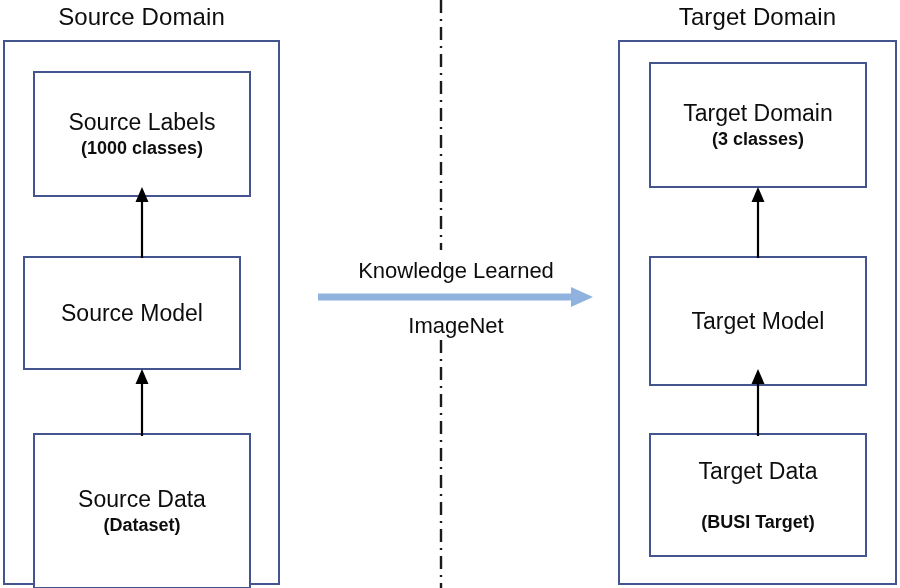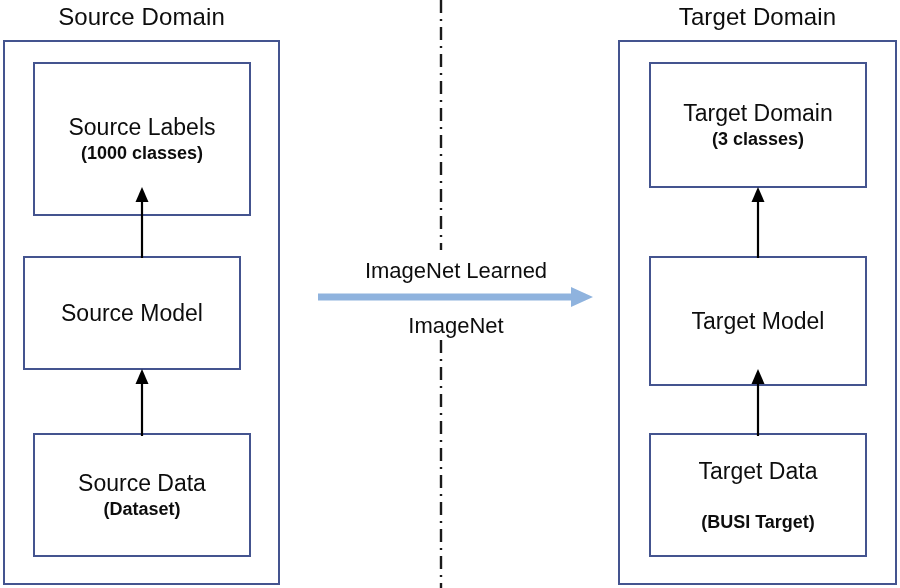--- a/index.html
+++ b/index.html
@@ -67,23 +67,23 @@
   .node-sub {
     font-size: 18px;
     line-height: 23px;
     font-weight: 700;
     color: #0d0d0d;
     white-space: nowrap;
     margin-top: 1px;
   }
 
   
-  #box-source-labels { left: 33px; top: 62px;  width: 218px; height: 154px; }
+  #box-source-labels { left: 33px; top: 71px;  width: 218px; height: 126px; }
   #box-source-model  { left: 23px; top: 256px; width: 218px; height: 114px; }
-  #box-source-data   { left: 33px; top: 433px; width: 218px; height: 124px; }
+  #box-source-data   { left: 33px; top: 433px; width: 218px; height: 156px; }
 
   
   #box-target-labels { left: 649px; top: 62px;  width: 218px; height: 126px; }
   #box-target-model  { left: 649px; top: 256px; width: 218px; height: 130px; }
   #box-target-data   { left: 649px; top: 433px; width: 218px; height: 124px; gap: 25px; }
 
   
   .connector {
     position: absolute;
     width: 18px;
@@ -202,21 +202,21 @@
       <line x1="2" y1="0" x2="2" y2="250" stroke="#1A1A1A" stroke-width="2.4" stroke-dasharray="13 6 2 6"></line>
     </svg>
   </div>
 
   <div class="divider" id="divider-bottom">
     <svg width="4" height="248" viewBox="0 0 4 248">
       <line x1="2" y1="0" x2="2" y2="248" stroke="#1A1A1A" stroke-width="2.4" stroke-dasharray="13 6 2 6"></line>
     </svg>
   </div>
 
-  <div class="transfer-caption" id="caption-line1">ImageNet Learned</div>
+  <div class="transfer-caption" id="caption-line1">Knowledge Learned</div>
 
   <div id="transfer-arrow">
     <svg width="275" height="22" viewBox="0 0 275 22">
       <polygon points="0,7.5 253,7.5 253,1 275,11 253,21 253,14.5 0,14.5" fill="#8FB3DE"></polygon>
     </svg>
   </div>
 
   <div class="transfer-caption" id="caption-line2">ImageNet</div>
 
 </div>

